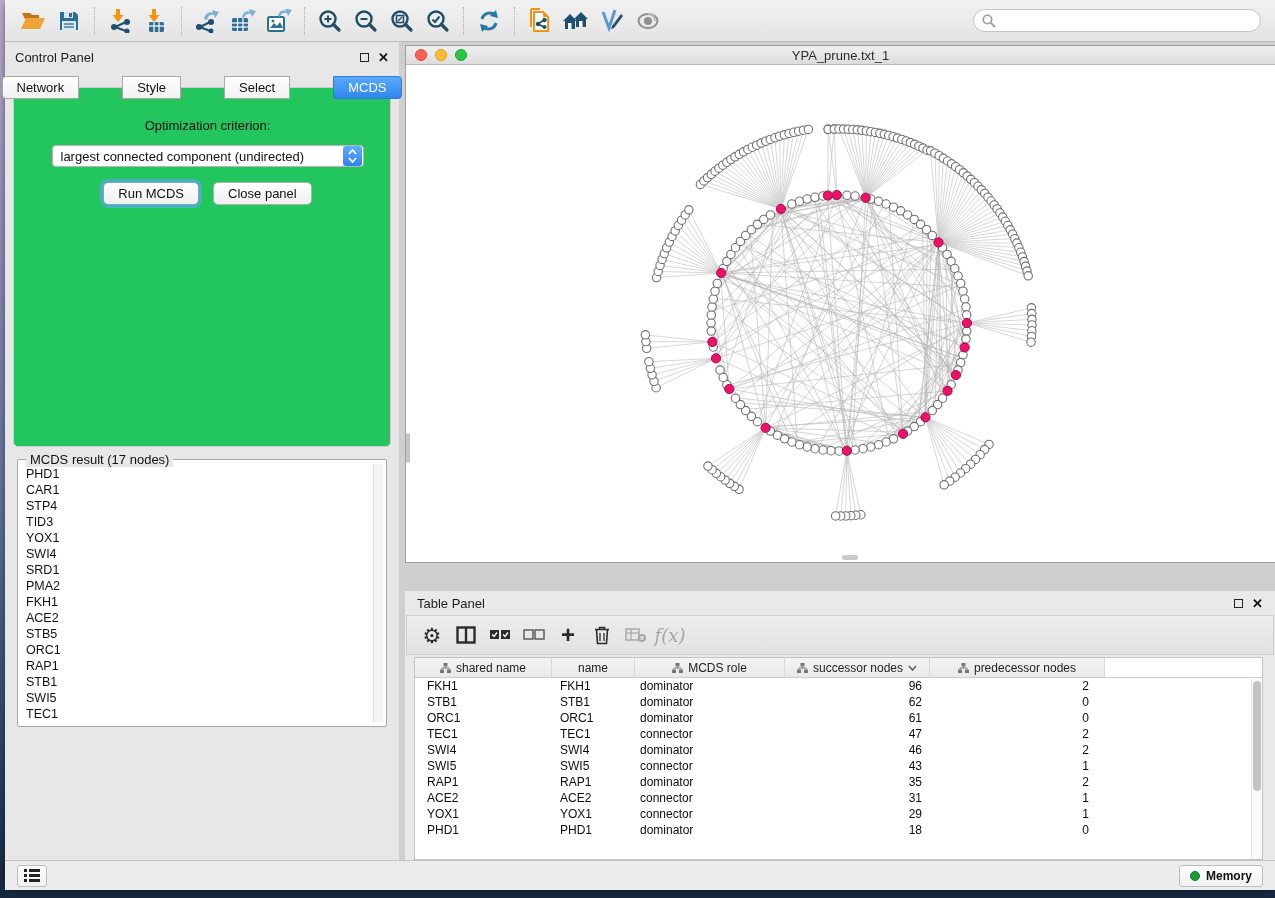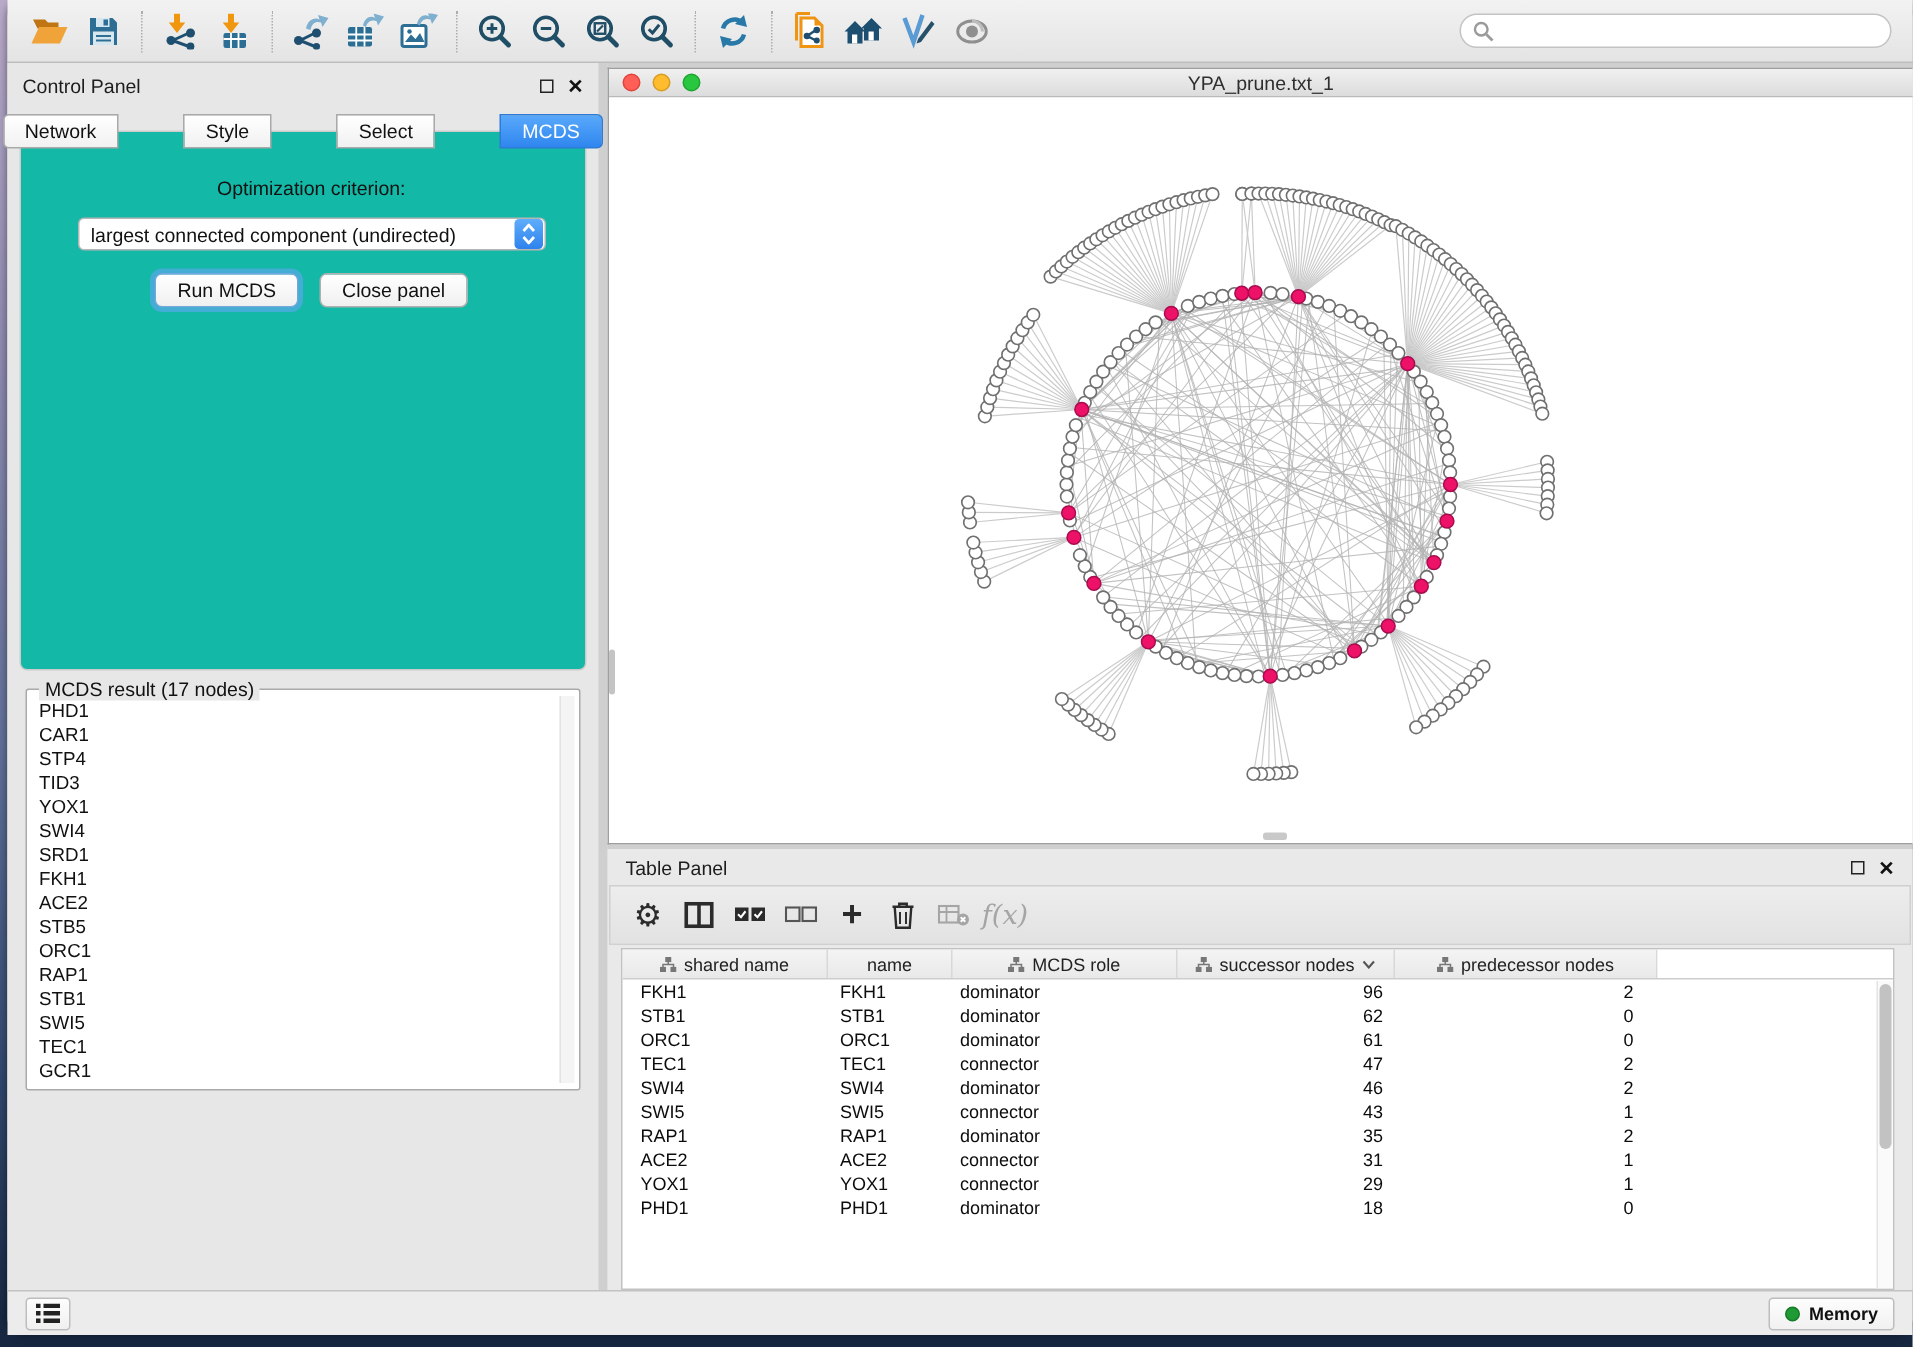--- a/index.html
+++ b/index.html
@@ -31,21 +31,21 @@
   .float-box { width:9px; height:9px; border:1.6px solid #222; display:inline-block; cursor:pointer; }
   .close-x { font-size:13px; font-weight:bold; color:#111; line-height:1; cursor:pointer; }
 
   .cp-tabs { display:flex; justify-content:center; margin-top:8px; position:relative; z-index:2;gap:44px; }
   .cp-tab { font-size:13px; color:#111; background:linear-gradient(#ffffff,#f1f1f1); border:1px solid #a9a9a9;
     padding:3px 14px; margin-left:-1px; cursor:pointer; }
   .cp-tab:first-child { border-radius:4px 0 0 4px; }
   .cp-tab:last-child { border-radius:0 4px 4px 0; }
   .cp-tab.sel { background:linear-gradient(#59a9fb,#2f86ee); color:#fff; border-color:#2d7bd6; }
 
-  .mcds-pane { margin:-12px 8px 0 8px; background:#14b8a6; border:1px solid #cccccc; border-radius:5px;
+  .mcds-pane { margin:-12px 8px 0 8px; background:#22c55e; border:1px solid #cccccc; border-radius:5px;
     padding:30px 0 14px 11px; height:360px; }
   .opt-label { text-align:center; font-size:13px; color:#111; margin-bottom:12px; }
   .opt-select { width:312px; height:22px; margin:0 auto; background:#fff; border:1px solid #b6b6b6;
     border-radius:4px; display:flex; align-items:center; cursor:pointer; position:relative; }
   .opt-select .val { flex:1; font-size:13px; padding-left:8px; color:#111; white-space:nowrap; }
   .stepper { width:19px; height:20px; margin:0 1px 0 4px; border-radius:3px;
     background:linear-gradient(#5fadfc,#2e82ec); display:flex; flex-direction:column;
     align-items:center; justify-content:center; gap:2px; }
   .stepper svg { display:block; }
   .btn-row { display:flex; justify-content:center; gap:14px; margin-top:15px; }
@@ -56,21 +56,21 @@
   .result-group { margin:12px 12px 0 12px; position:relative; border:1px solid #aaaaaa; border-radius:2px;
     flex:0 0 auto; height:268px; background:#fff; }
   .result-legend { position:absolute; top:-8px; left:8px; background:#e7e7e7; padding:0 4px;
     font-size:13px; color:#111; }
   .result-list { position:absolute; inset:6px 15px 4px 4px; overflow:hidden; }
   .result-item { font-size:12.5px; color:#111; height:16px; line-height:16px; padding-left:4px; }
   .result-scroll { position:absolute; top:4px; bottom:4px; right:3px; width:10px; background:#f4f4f4;
     border-left:1px solid #e2e2e2; }
 
   
-  .right-col { flex:1; display:flex; flex-direction:column; min-width:0; }
+  .right-col { flex:1; display:flex; flex-direction:column; min-width:0;gap:25px; }
   .net-frame { height:518px; flex:0 0 auto; display:flex; flex-direction:column; margin-top:3px;
     border:1px solid #9f9f9f; border-right:none; background:#fff; }
   .net-titlebar { height:19px; background:linear-gradient(#f0f0f0,#dcdcdc); border-bottom:1px solid #b9b9b9;
     display:flex; align-items:center; position:relative; flex:0 0 auto; }
   .traffic { display:flex; gap:8px; margin-left:9px; }
   .light { width:12px; height:12px; border-radius:50%; cursor:pointer; }
   .light.red { background:#ff5f57; border:1px solid #e0443e; }
   .light.yellow { background:#febc2e; border:1px solid #d89c21; }
   .light.green { background:#29c73f; border:1px solid #1da62f; }
   .net-title { position:absolute; left:0; right:0; text-align:center; font-size:13px; color:#2e2e2e; }
@@ -328,20 +328,21 @@
       <div class="result-group">
         <span class="result-legend">MCDS result (17 nodes)</span>
         <div class="result-list">
             <div class="result-item">PHD1</div>
             <div class="result-item">CAR1</div>
             <div class="result-item">STP4</div>
             <div class="result-item">TID3</div>
             <div class="result-item">YOX1</div>
             <div class="result-item">SWI4</div>
             <div class="result-item">SRD1</div>
+            <div class="result-item">PMA2</div>
             <div class="result-item">FKH1</div>
             <div class="result-item">ACE2</div>
             <div class="result-item">STB5</div>
             <div class="result-item">ORC1</div>
             <div class="result-item">RAP1</div>
             <div class="result-item">STB1</div>
             <div class="result-item">SWI5</div>
             <div class="result-item">TEC1</div>
             <div class="result-item">GCR1</div>
           </div>

